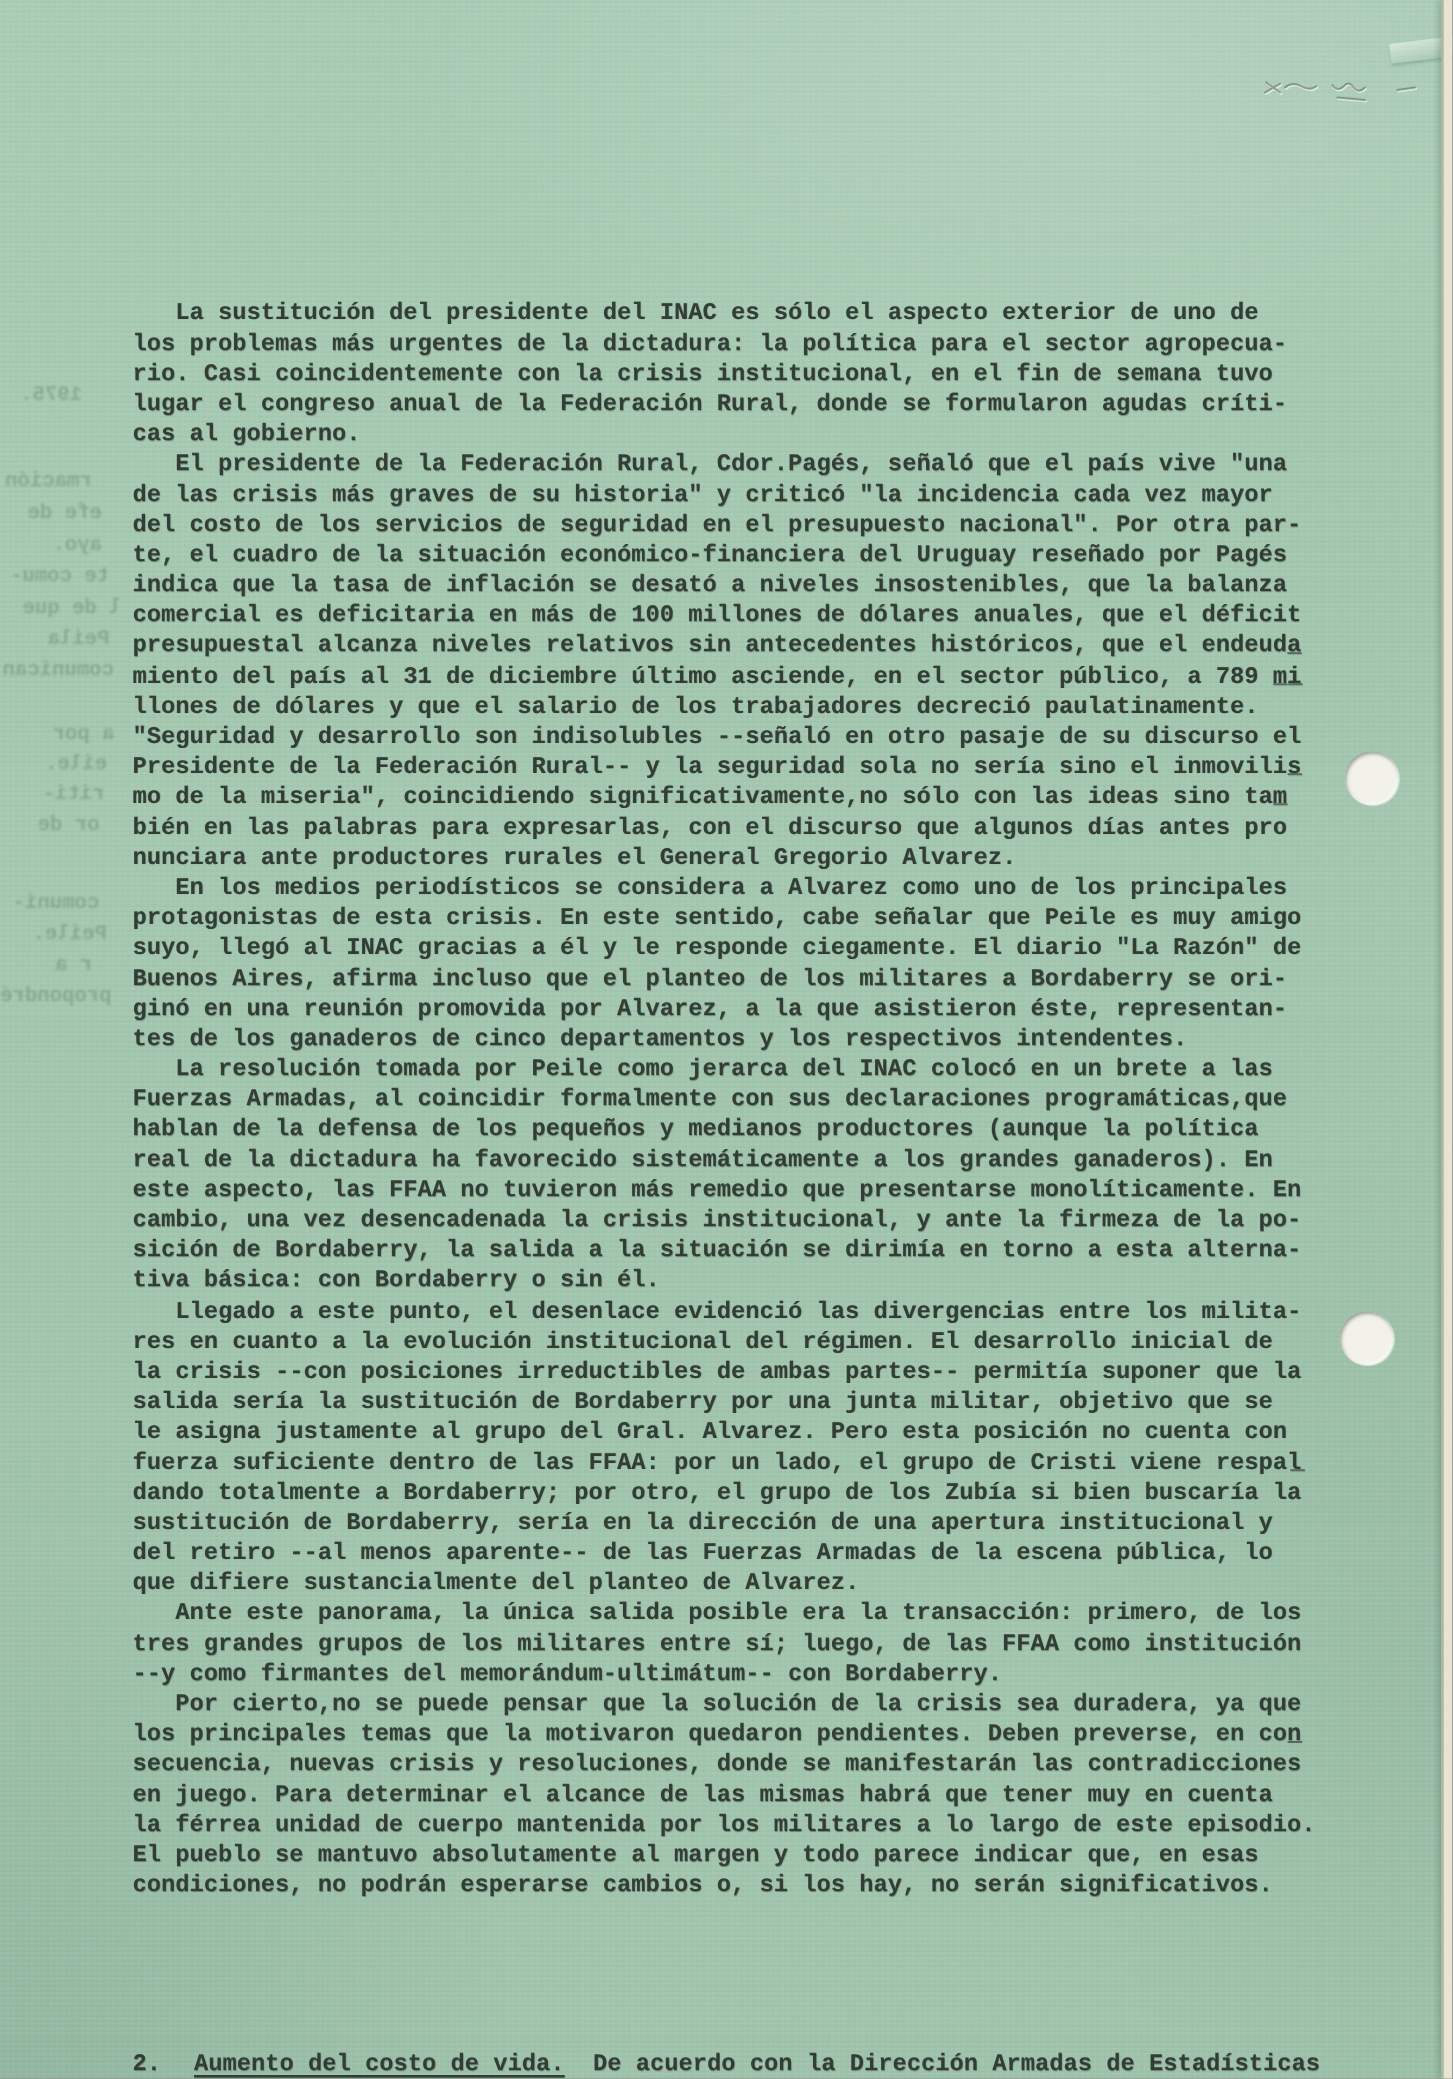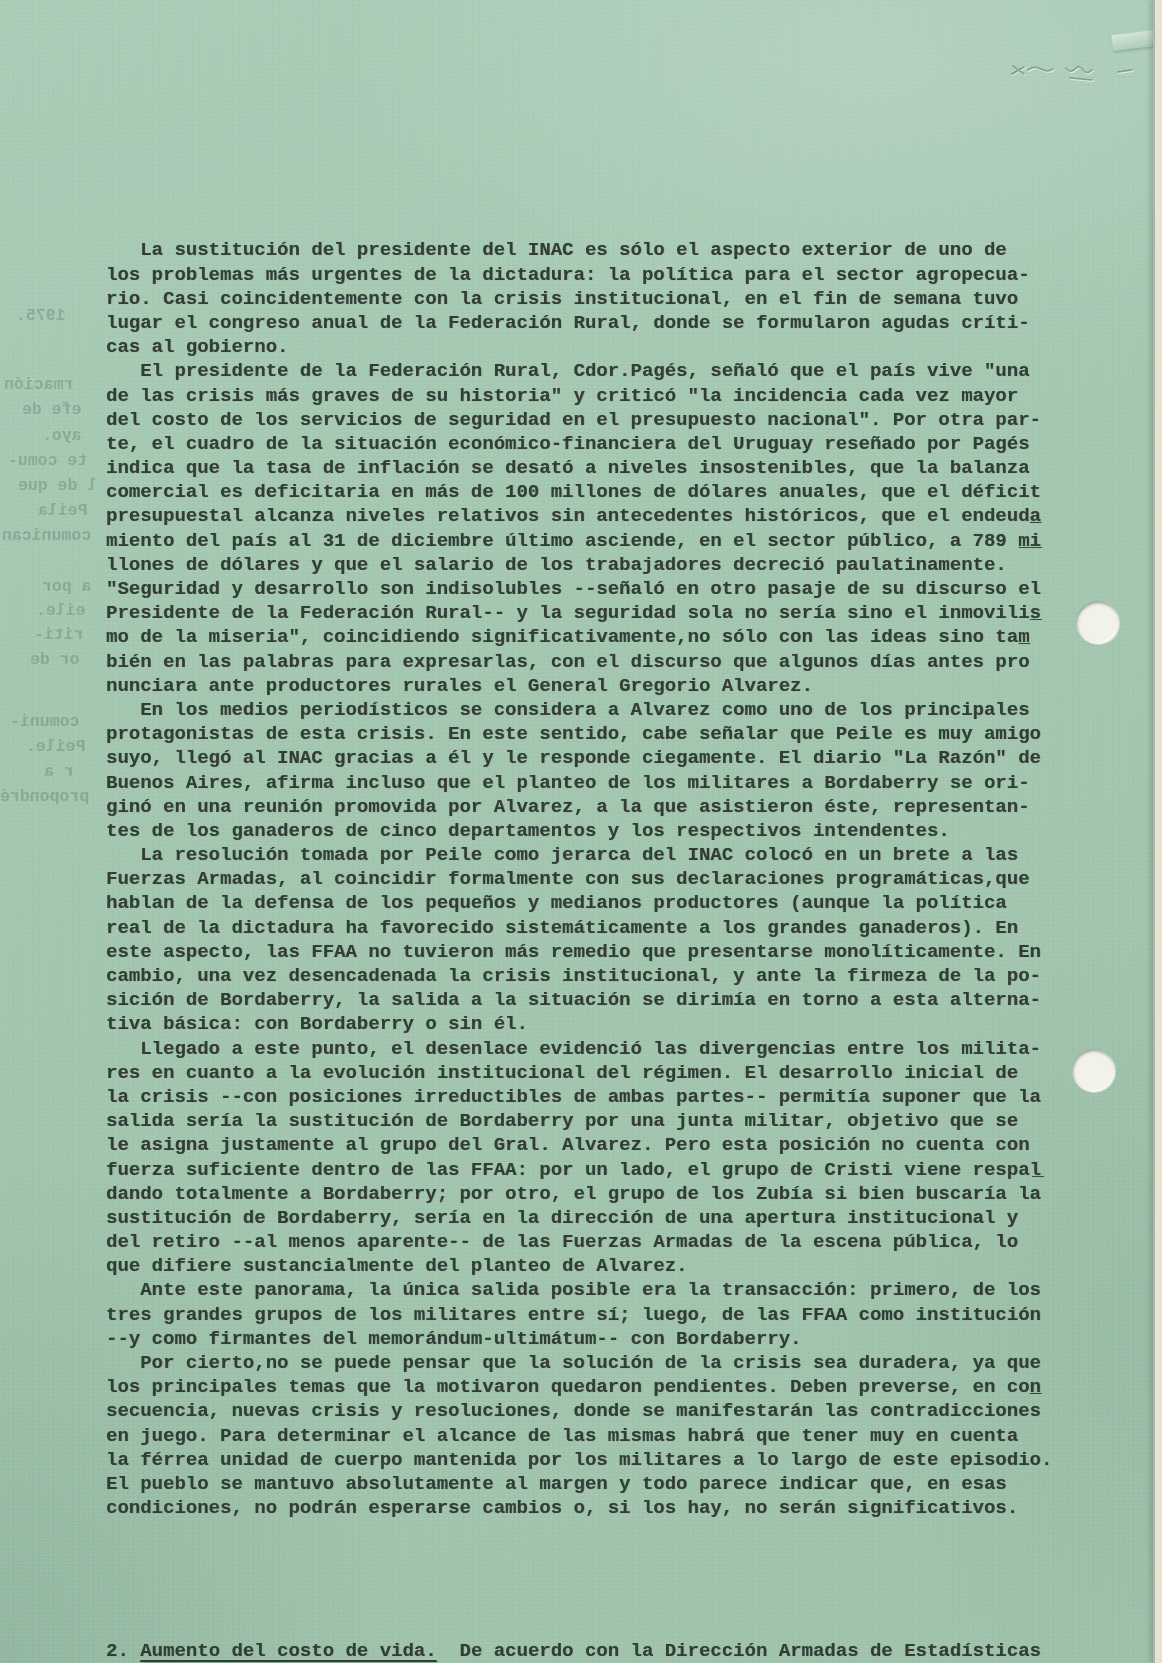--- a/index.html
+++ b/index.html
@@ -37,21 +37,21 @@
   .doc{
     position:absolute;left:106px;top:190px;
     font-size:19px;line-height:24.2px;
     font-weight:bold;
     color:rgba(44,54,48,0.92);
     text-shadow:0.4px 0.4px 0.7px rgba(44,54,48,0.45);
     white-space:pre;
   }
   .line{white-space:pre;height:24.2px;}
   .section{margin-top:22px;}
-  .u{text-decoration:underline;text-decoration-thickness:1.6px;text-underline-offset:4px;}
+  .u{text-decoration:underline;text-decoration-thickness:1.6px;text-underline-offset:4px;margin-left:15px;}
   .hole{
     position:absolute;width:43px;height:43px;border-radius:50%;
     background:#f3f2ea;
     box-shadow:
       inset 1px 2px 3px rgba(75,95,82,0.55),
       inset -1px -1px 2px rgba(255,255,255,0.8),
       1px 1px 0 rgba(255,255,255,0.45);
   }
   .hole-1{left:1076px;top:601px;}
   .hole-2{left:1072px;top:1049px;}

